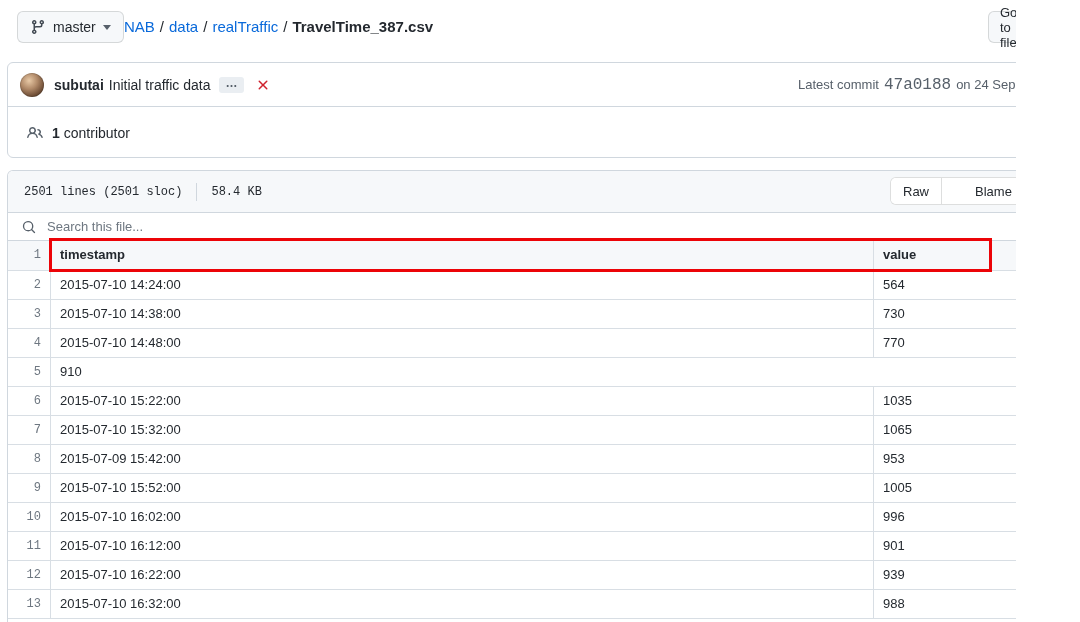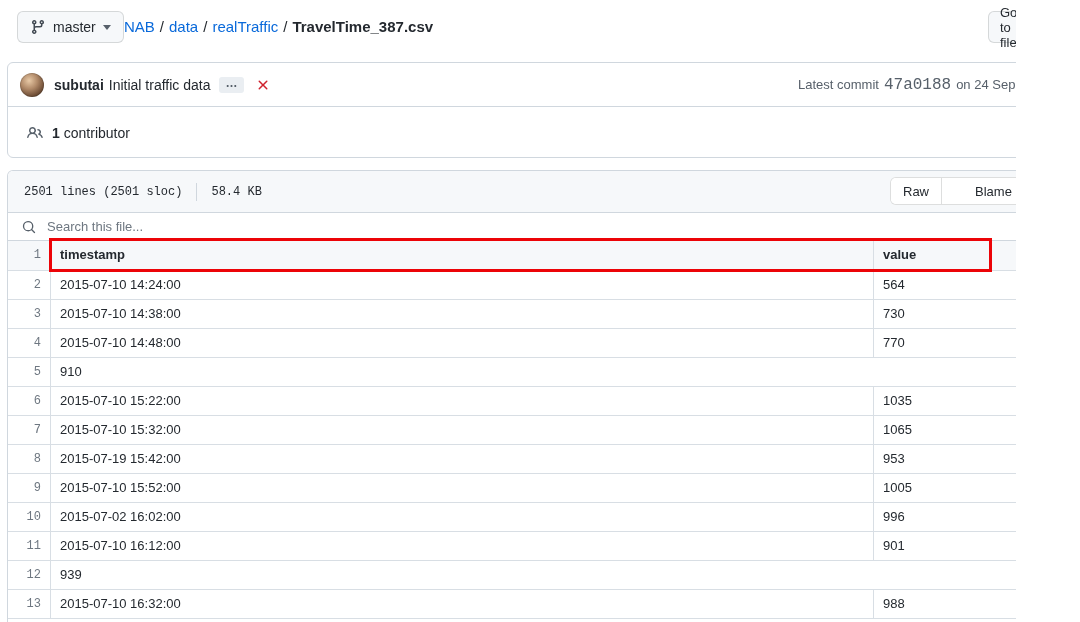--- a/index.html
+++ b/index.html
@@ -218,40 +218,41 @@
             <span class="t-cell t-ts">2015-07-10 15:22:00</span>
             <span class="t-cell t-val">1035</span>
           </div>
           <div class="t-row">
             <span class="t-num">7</span>
             <span class="t-cell t-ts">2015-07-10 15:32:00</span>
             <span class="t-cell t-val">1065</span>
           </div>
           <div class="t-row">
             <span class="t-num">8</span>
-            <span class="t-cell t-ts">2015-07-19 15:42:00</span>
+            <span class="t-cell t-ts">2015-07-09 15:42:00</span>
             <span class="t-cell t-val">953</span>
           </div>
           <div class="t-row">
             <span class="t-num">9</span>
             <span class="t-cell t-ts">2015-07-10 15:52:00</span>
             <span class="t-cell t-val">1005</span>
           </div>
           <div class="t-row">
             <span class="t-num">10</span>
-            <span class="t-cell t-ts">2015-07-02 16:02:00</span>
+            <span class="t-cell t-ts">2015-07-10 16:02:00</span>
             <span class="t-cell t-val">996</span>
           </div>
           <div class="t-row">
             <span class="t-num">11</span>
             <span class="t-cell t-ts">2015-07-10 16:12:00</span>
             <span class="t-cell t-val">901</span>
           </div>
           <div class="t-row">
             <span class="t-num">12</span>
+            <span class="t-cell t-ts">2015-07-10 16:22:00</span>
             <span class="t-cell t-val">939</span>
           </div>
           <div class="t-row">
             <span class="t-num">13</span>
             <span class="t-cell t-ts">2015-07-10 16:32:00</span>
             <span class="t-cell t-val">988</span>
           </div>
         </div>
     </div>
   </div>

